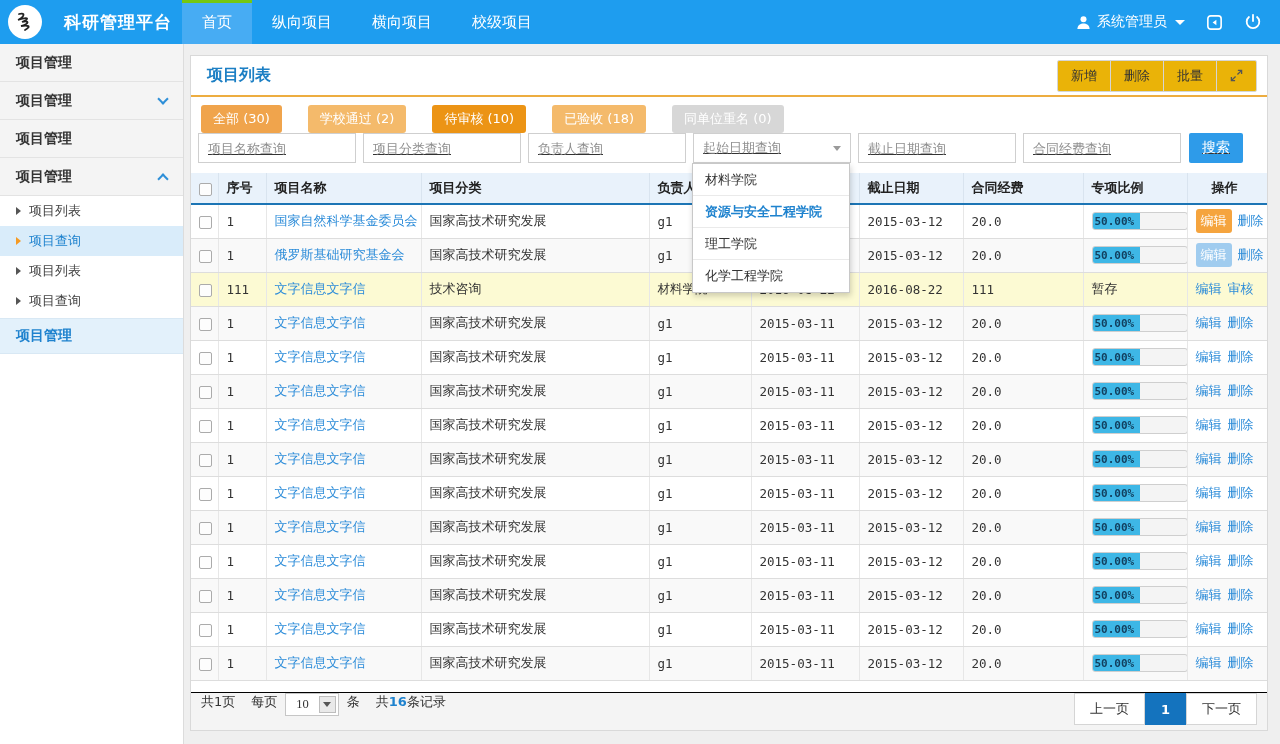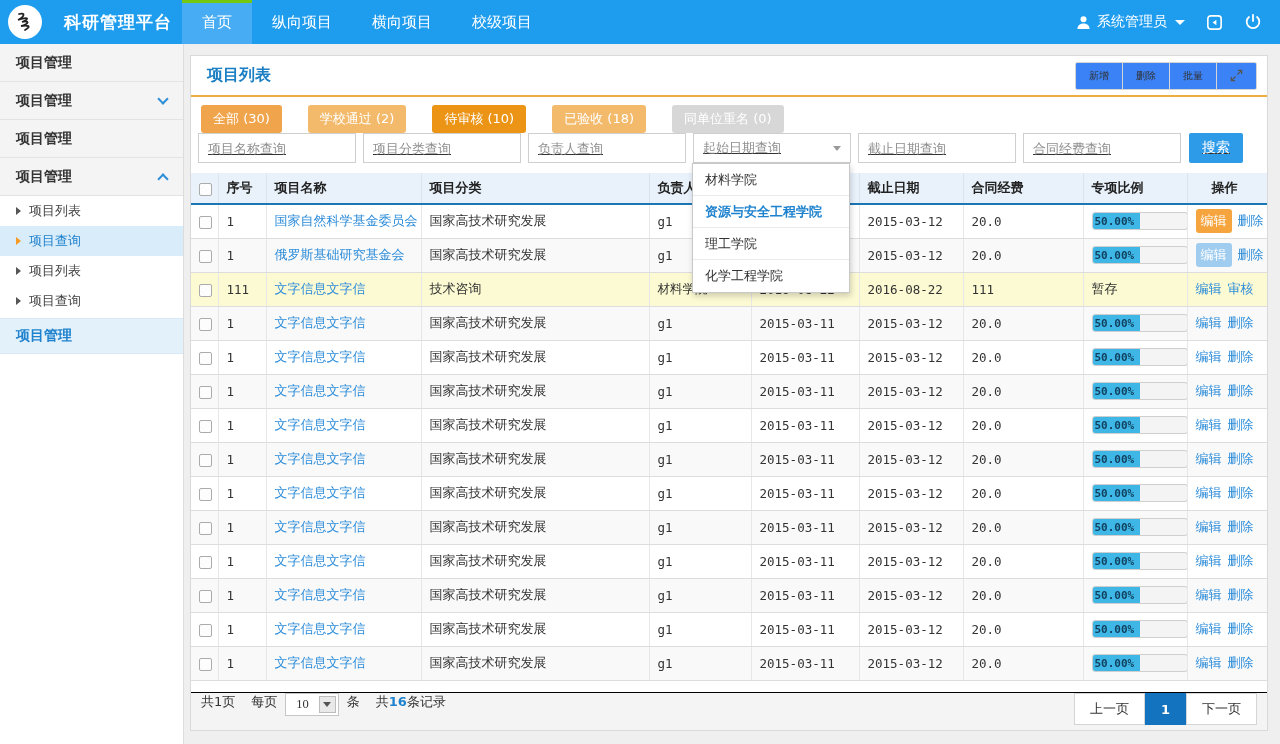--- a/index.html
+++ b/index.html
@@ -30,21 +30,21 @@
   .tri { width:0; height:0; border-left:5px solid #555; border-top:4px solid transparent; border-bottom:4px solid transparent; flex:none; }
   .side-sub.active { background:#D9ECFA; color:#1E82CE; }
   .side-sub.active .tri { border-left-color:#F59A23; }
   .side-footer-item { height:36px; background:#E3F1FB; border-top:1px solid #D8E8F4; border-bottom:1px solid #D8E8F4; display:flex; align-items:center; padding:0 16px; color:#1E82CE; font-weight:bold; font-size:14px; cursor:pointer; margin-top:2px; }
 
   
   .panel { position:absolute; left:190px; top:55px; width:1078px; height:676px; background:#fff; border:1px solid #D9D9D9; }
   .panel-header { position:absolute; top:0; left:0; right:0; height:41px; border-bottom:2px solid #EDAD40; display:flex; align-items:center; justify-content:space-between; padding:0 10px 0 16px; }
   .panel-title { color:#1C7FC4; font-size:16px; font-weight:bold; }
   .btn-group { display:flex; border:1px solid #D5D5D5; border-radius:2px; overflow:hidden; }
-  .btn-group .gbtn { background:#3b82f6; border:none; border-right:1px solid #D5D5D5; padding:6px 13px; font-size:10px; color:#333; cursor:pointer; font-family:inherit; display:flex; align-items:center; }
+  .btn-group .gbtn { background:#eab308; border:none; border-right:1px solid #D5D5D5; padding:6px 13px; font-size:13px; color:#333; cursor:pointer; font-family:inherit; display:flex; align-items:center; }
   .btn-group .gbtn:last-child { border-right:none; }
 
   .filters { position:absolute; top:49px; left:10px; display:flex; gap:26px; }
   .filter-btn { border:none; border-radius:3px; color:#fff; font-size:13px; padding:5px 12px; cursor:pointer; font-family:inherit; white-space:nowrap; }
   .f-normal   { background:#F0A44C; }
   .f-light    { background:#F4BA6B; }
   .f-active   { background:#EC9415; }
   .f-disabled { background:#D7D7D7; }
 
   .search-row { position:absolute; top:77px; left:7px; right:24px; height:30px; display:flex; gap:7px; align-items:flex-end;text-decoration:underline; }

